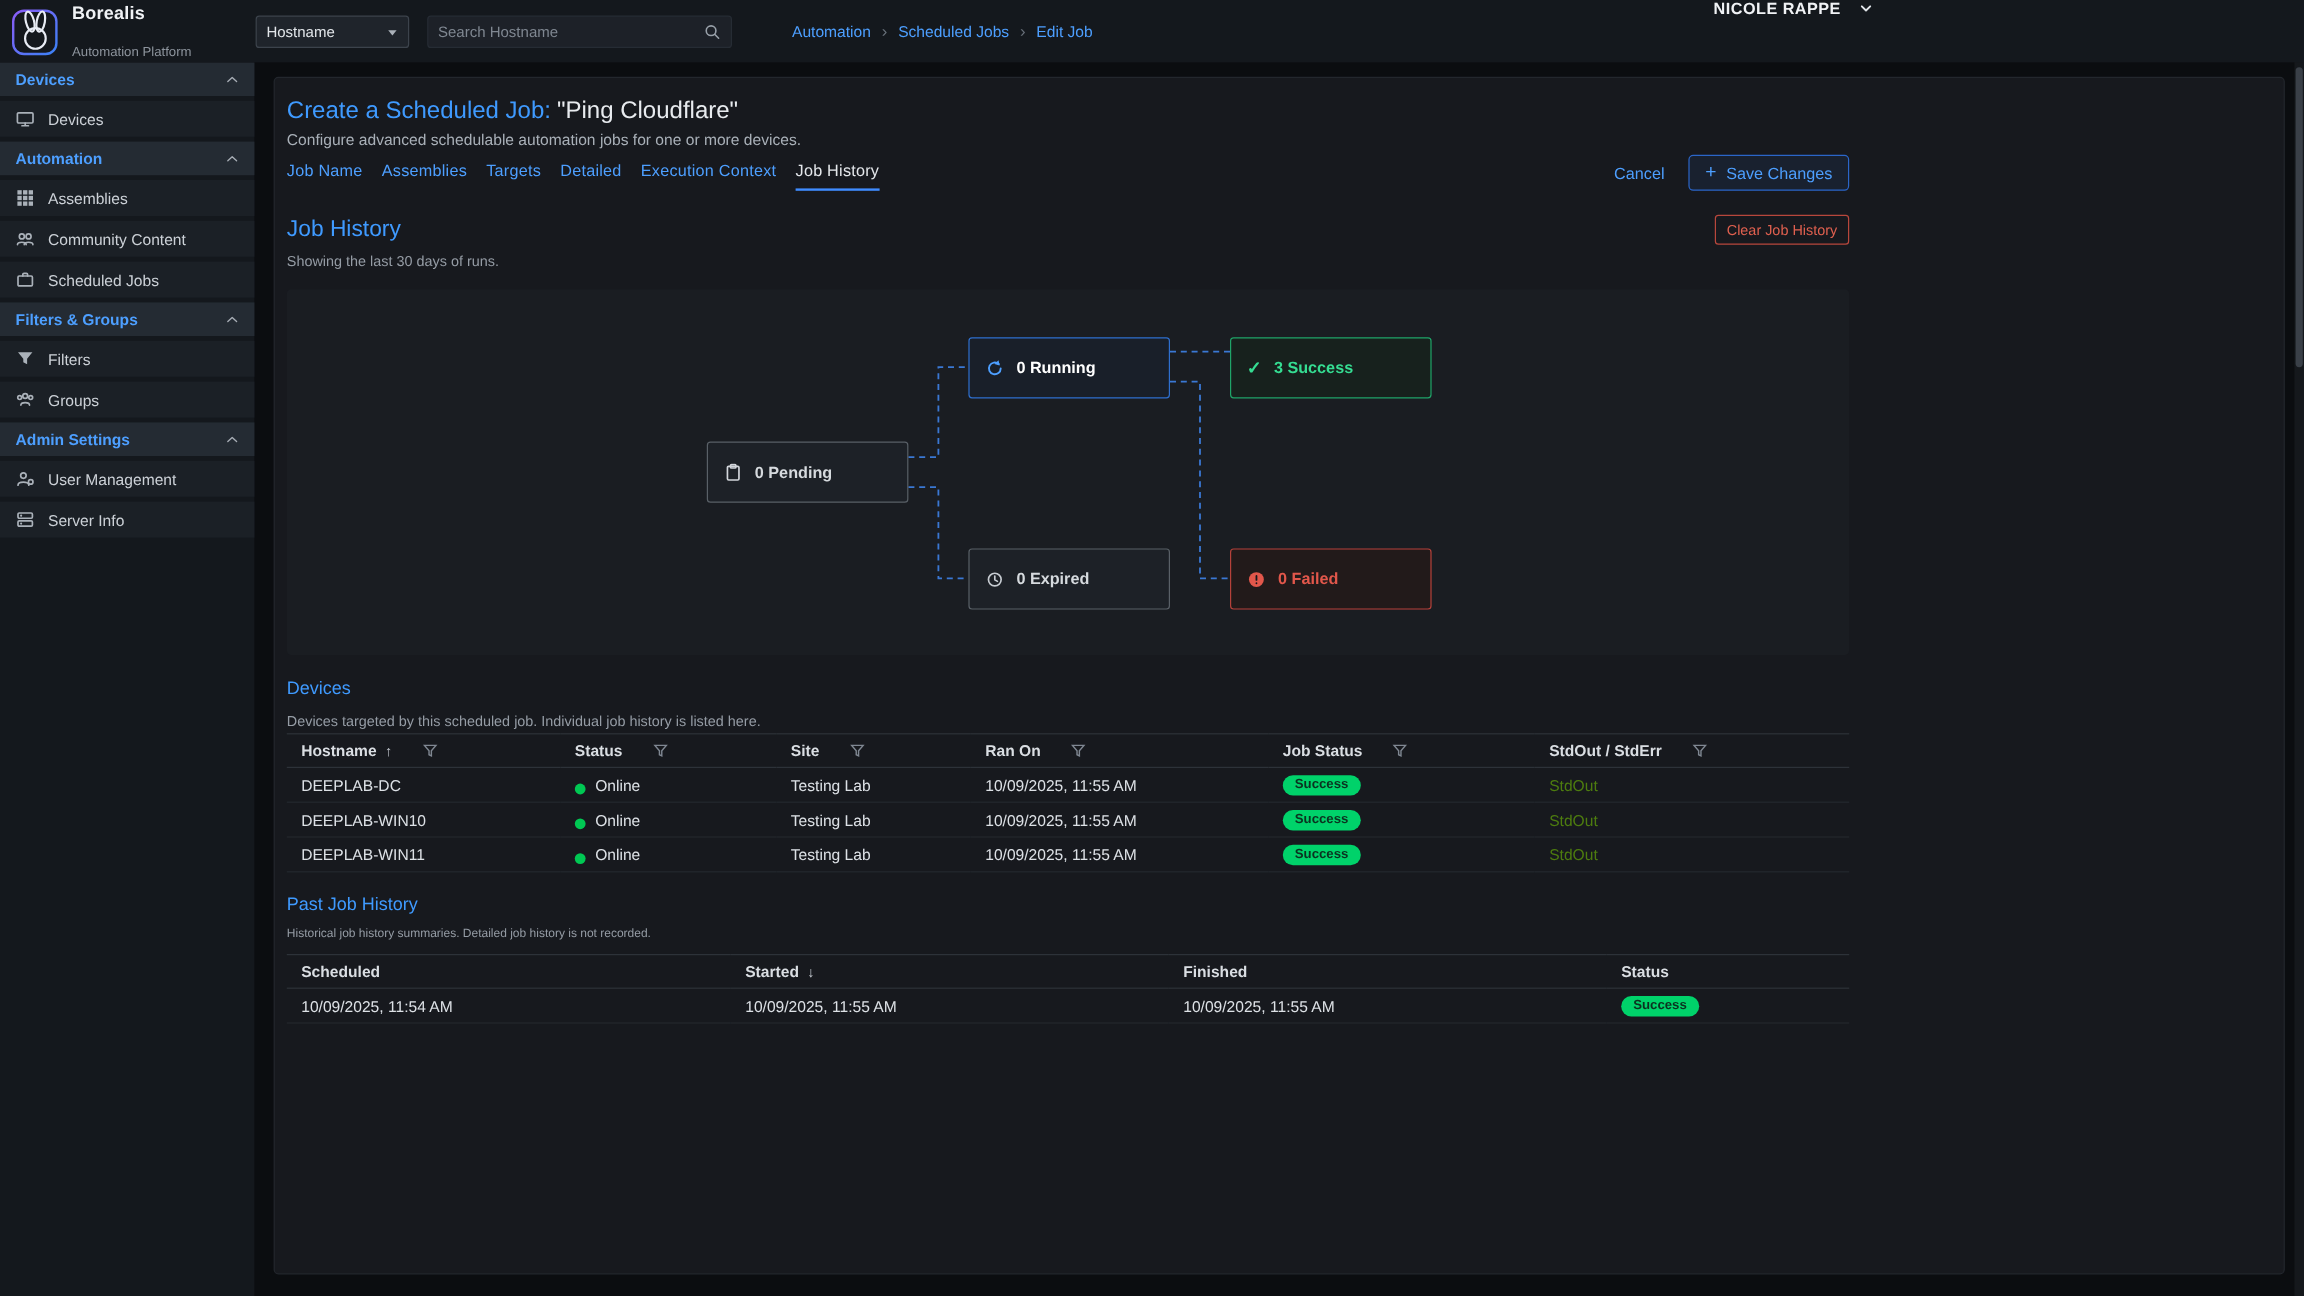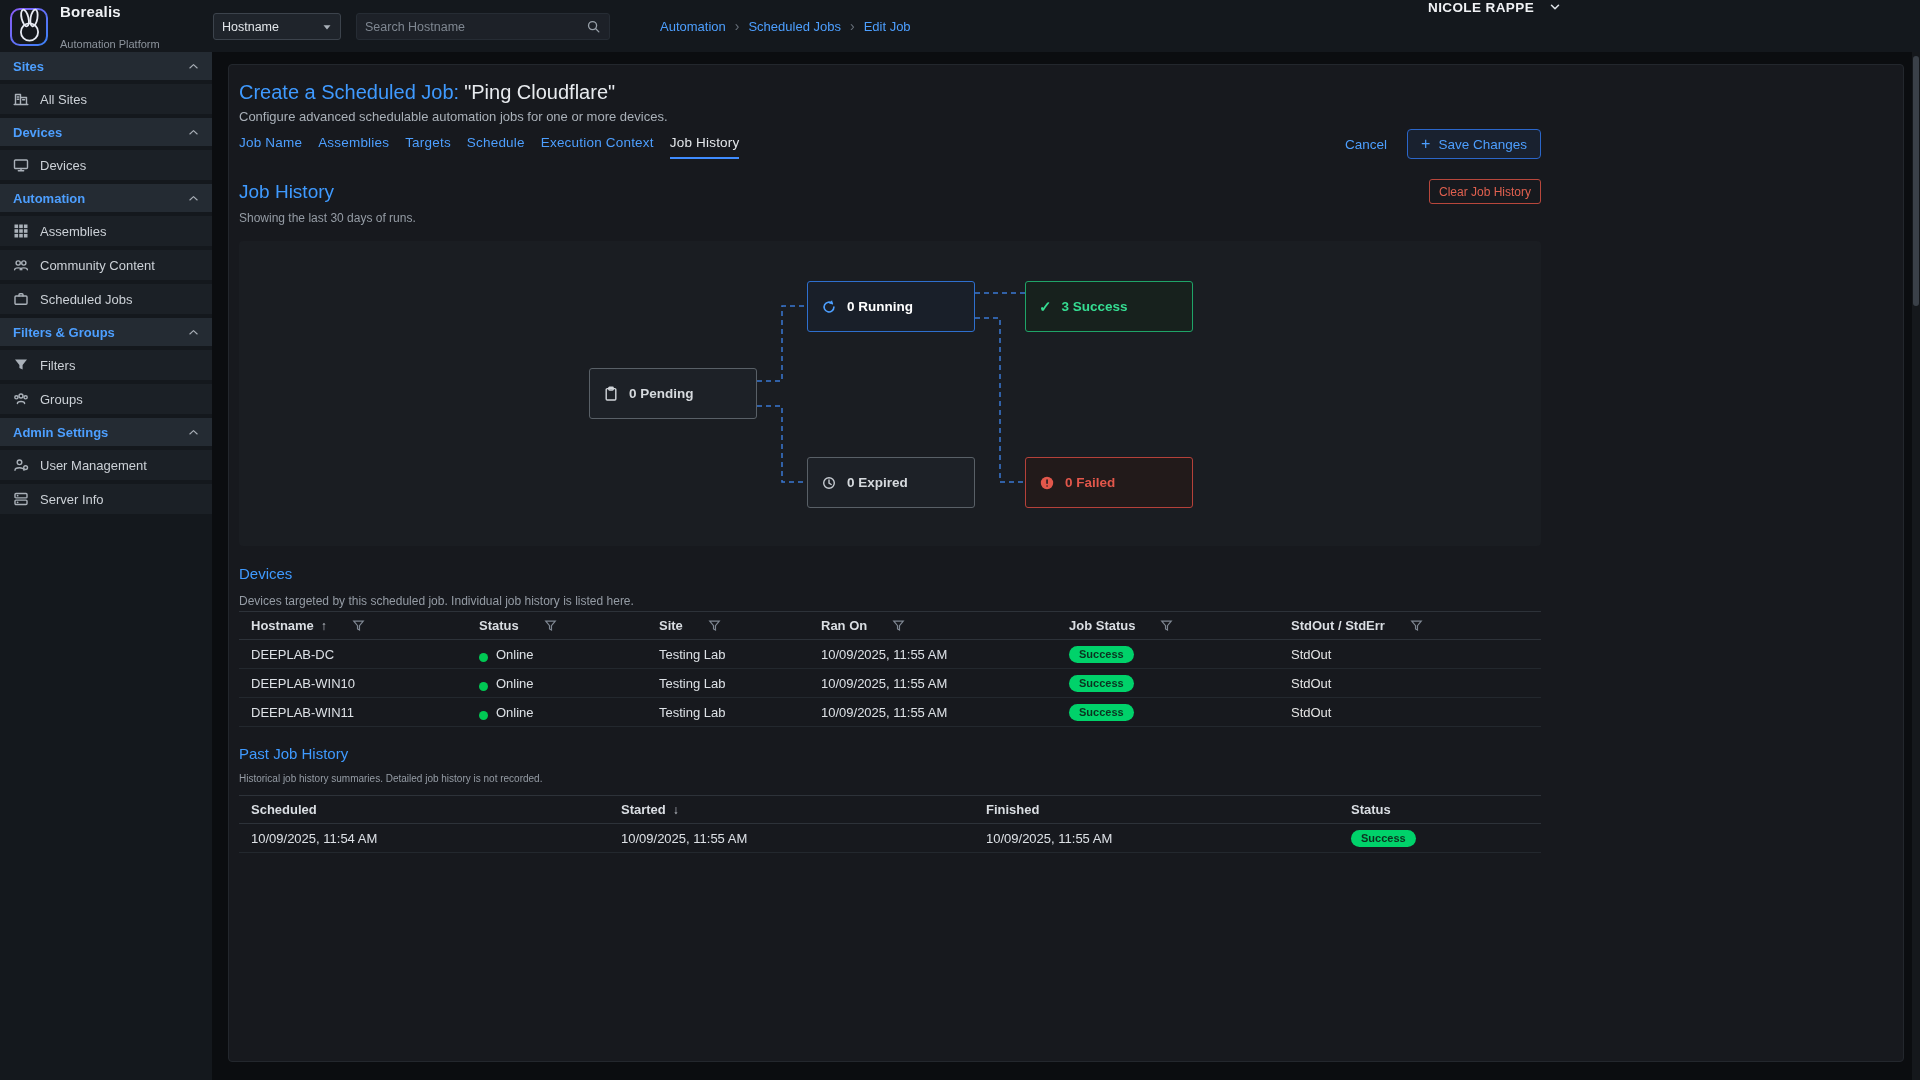--- a/index.html
+++ b/index.html
@@ -78,21 +78,21 @@
   .past-table{top:730px}
   .data-table th{height:28px;text-align:left;padding:0 12px;border-top:1px solid #2d3239;border-bottom:1px solid #2d3239;color:#dadee3;font-weight:700}
   .data-table td{height:29px;padding:0 12px;border-bottom:1px solid #23282e;color:#dde1e6}
   .th-flex{display:flex;align-items:center;gap:7px}
   .sort-glyph{color:#c3c8cf;font-size:12px}
   .funnel{margin-left:18px;flex:0 0 13px}
   .funnel path{fill:none;stroke:#7f8792;stroke-width:1.1}
   .dot{width:9px;height:9px;border-radius:50%;background:#00c853;display:inline-block;margin-right:8px}
   .cell-flex{display:flex;align-items:flex-end}
   .badge{display:inline-block;background:#00d26a;color:#0b3220;font-size:11px;font-weight:700;padding:2.5px 10px;border-radius:10px}
-  .link{color:#e5e5e5}
+  .link{color:#4d7c0f}
 
   
   .scrollbar{position:absolute;right:0;top:0;width:8px;bottom:0;background:#15181c}
   .scroll-thumb{position:absolute;right:1px;top:56px;width:6px;height:250px;border-radius:3px;background:#3a4048}
 </style>
 </head>
 <body>
 
 <header class="topbar">
   <div class="logo-area">
@@ -142,37 +142,20 @@
   <div class="user-menu">
     <span class="user-name">NICOLE RAPPE</span>
     <svg viewBox="0 0 16 16" width="14" height="14" style="color:#dfe3e8">
         <path class="stroke" style="stroke-width:1.8" d="m4 6 4 4 4-4"></path>
       </svg>
   </div>
 </header>
 
 <aside class="sidebar">
 
-  <div class="side-section">
-    <div class="side-header">
-      <span>Sites</span>
-      <svg viewBox="0 0 16 16" width="13" height="13" style="color:#a7adb5">
-          <path class="stroke" d="M3.5 9.8 8 5.6l4.5 4.2"></path>
-        </svg>
-    </div>
-    <div class="side-item">
-      <span class="icon16">
-          <svg viewBox="0 0 16 16">
-            <path class="stroke" d="M2.5 13.5V3.5h5v10M7.5 13.5h6V6.5h-6M1.2 13.5h13.6"></path>
-            <path class="stroke" d="M4.2 6h1.6M4.2 8.3h1.6M9.6 8.8h2"></path>
-          </svg>
-        </span>
-      <span>All Sites</span>
-    </div>
-  </div>
 
   <div class="side-section">
     <div class="side-header">
       <span>Devices</span>
       <svg viewBox="0 0 16 16" width="13" height="13" style="color:#a7adb5">
           <path class="stroke" d="M3.5 9.8 8 5.6l4.5 4.2"></path>
         </svg>
     </div>
     <div class="side-item">
       <span class="icon16">
@@ -295,21 +278,21 @@
 
     <h1 class="page-title">
       <span class="title-prefix">Create a Scheduled Job:</span><span class="title-name">"Ping Cloudflare"</span>
     </h1>
     <div class="page-sub">Configure advanced schedulable automation jobs for one or more devices.</div>
 
     <div class="tabs">
       <div class="tab">Job Name</div>
       <div class="tab">Assemblies</div>
       <div class="tab">Targets</div>
-      <div class="tab">Schedule</div>
+      <div class="tab">Detailed</div>
       <div class="tab">Execution Context</div>
       <div class="tab active">Job History</div>
     </div>
 
     <div class="tab-actions">
       <a class="cancel-link">Cancel</a>
       <button class="save-btn">
         <span class="save-plus">+</span>
         <span>Save Changes</span>
       </button>

